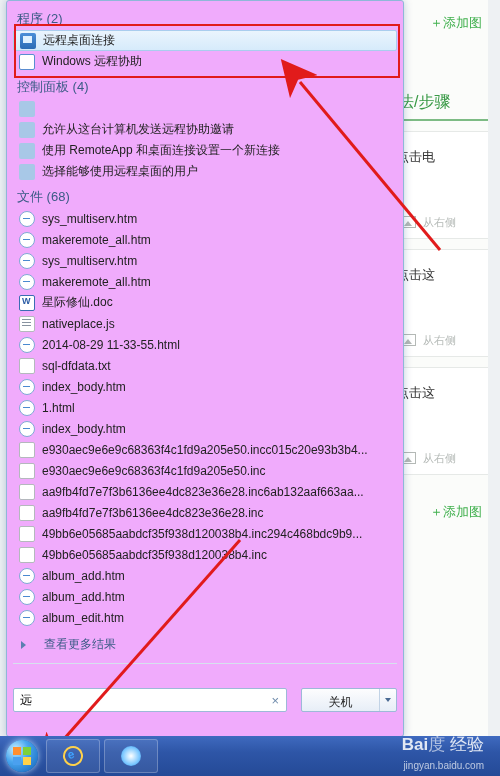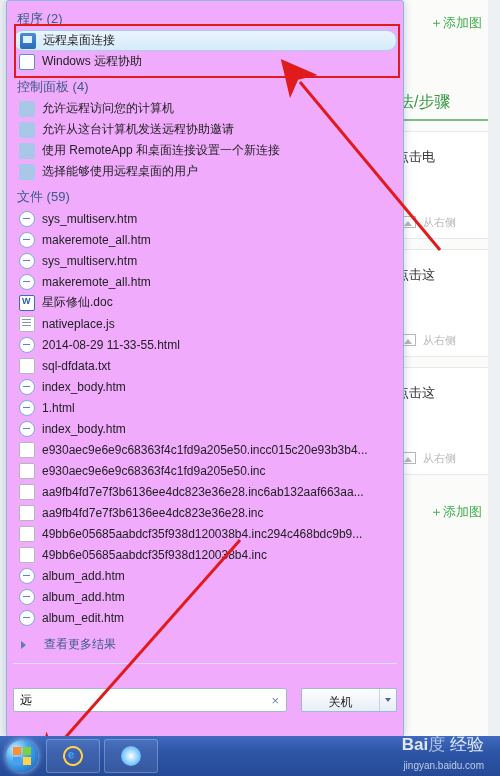--- a/index.html
+++ b/index.html
@@ -26,21 +26,21 @@
     border-bottom:5px solid #b4b9b6;}
   .addlink2{color:#41b04e;font-size:13px;text-align:right;margin:28px 6px 0 0;}
 
   
   .startmenu{position:absolute;left:6px;top:0;width:396px;height:735px;
     background:#f0abfc;border:1px solid #8fb7d8;border-radius:3px;
     box-shadow:0 0 8px rgba(0,60,120,.25);}
   .sm-inner{padding:3px 6px 0 6px;height:660px;overflow:hidden;}
   .grp-title{color:#3b5b86;font-size:13px;padding:6px 4px 2px 4px;}
   .item{display:flex;align-items:center;gap:7px;height:21px;padding:0 6px;
-    border-radius:10px;white-space:nowrap;overflow:hidden;text-overflow:ellipsis;}
+    border-radius:2px;white-space:nowrap;overflow:hidden;text-overflow:ellipsis;}
   .item .lbl{overflow:hidden;text-overflow:ellipsis;}
   .item.sel{background:linear-gradient(#eaf4fd,#d6ebfb);border:1px solid #a9cdee;height:19px;}
   .ico{width:16px;height:16px;flex:none;display:inline-block;background:#cfd8e2;border-radius:2px;}
   .ico.rdp{background:linear-gradient(#4b8ed8,#2c6cb5);position:relative;}
   .ico.rdp:after{content:"";position:absolute;left:3px;top:3px;width:9px;height:7px;background:#dff1ff;}
   .ico.help{background:#fff;border:1px solid #5a8dd0;box-sizing:border-box;}
   .ico.cpl{background:#a8c8e7;}
   .ico.htm{background:#fff;border:1px solid #7fa9d4;border-radius:8px;box-sizing:border-box;position:relative;}
   .ico.htm:after{content:"";position:absolute;left:3px;top:6px;width:7px;height:1px;background:#4a8ad0;}
   .ico.doc{background:#fff;border:1px solid #3b6db3;box-sizing:border-box;position:relative;}
@@ -145,37 +145,36 @@
           <div class="item">
             <span class="ico help"></span>
             <span class="lbl">Windows 远程协助</span>
           </div>
         </div>
 
       <div class="grp-title">控制面板 (4)</div>
       <div id="g-cpl">
           <div class="item">
             <span class="ico cpl"></span>
-            <span class="lbl">允许远程访问您的计算机</span>
           </div>
           <div class="item">
             <span class="ico cpl"></span>
             <span class="lbl">允许从这台计算机发送远程协助邀请</span>
           </div>
           <div class="item">
             <span class="ico cpl"></span>
             <span class="lbl">使用 RemoteApp 和桌面连接设置一个新连接</span>
           </div>
           <div class="item">
             <span class="ico cpl"></span>
             <span class="lbl">选择能够使用远程桌面的用户</span>
           </div>
         </div>
 
-      <div class="grp-title">文件 (59)</div>
+      <div class="grp-title">文件 (68)</div>
       <div id="g-files">
           <div class="item">
             <span class="ico htm"></span>
             <span class="lbl">sys_multiserv.htm</span>
           </div>
           <div class="item">
             <span class="ico htm"></span>
             <span class="lbl">makeremote_all.htm</span>
           </div>
           <div class="item">

